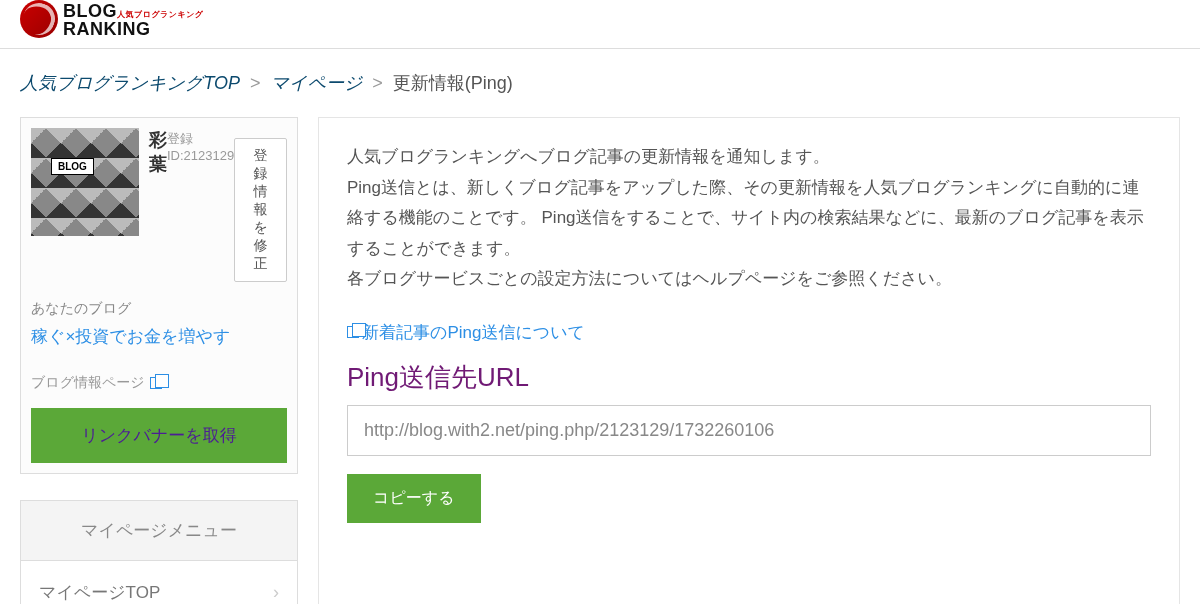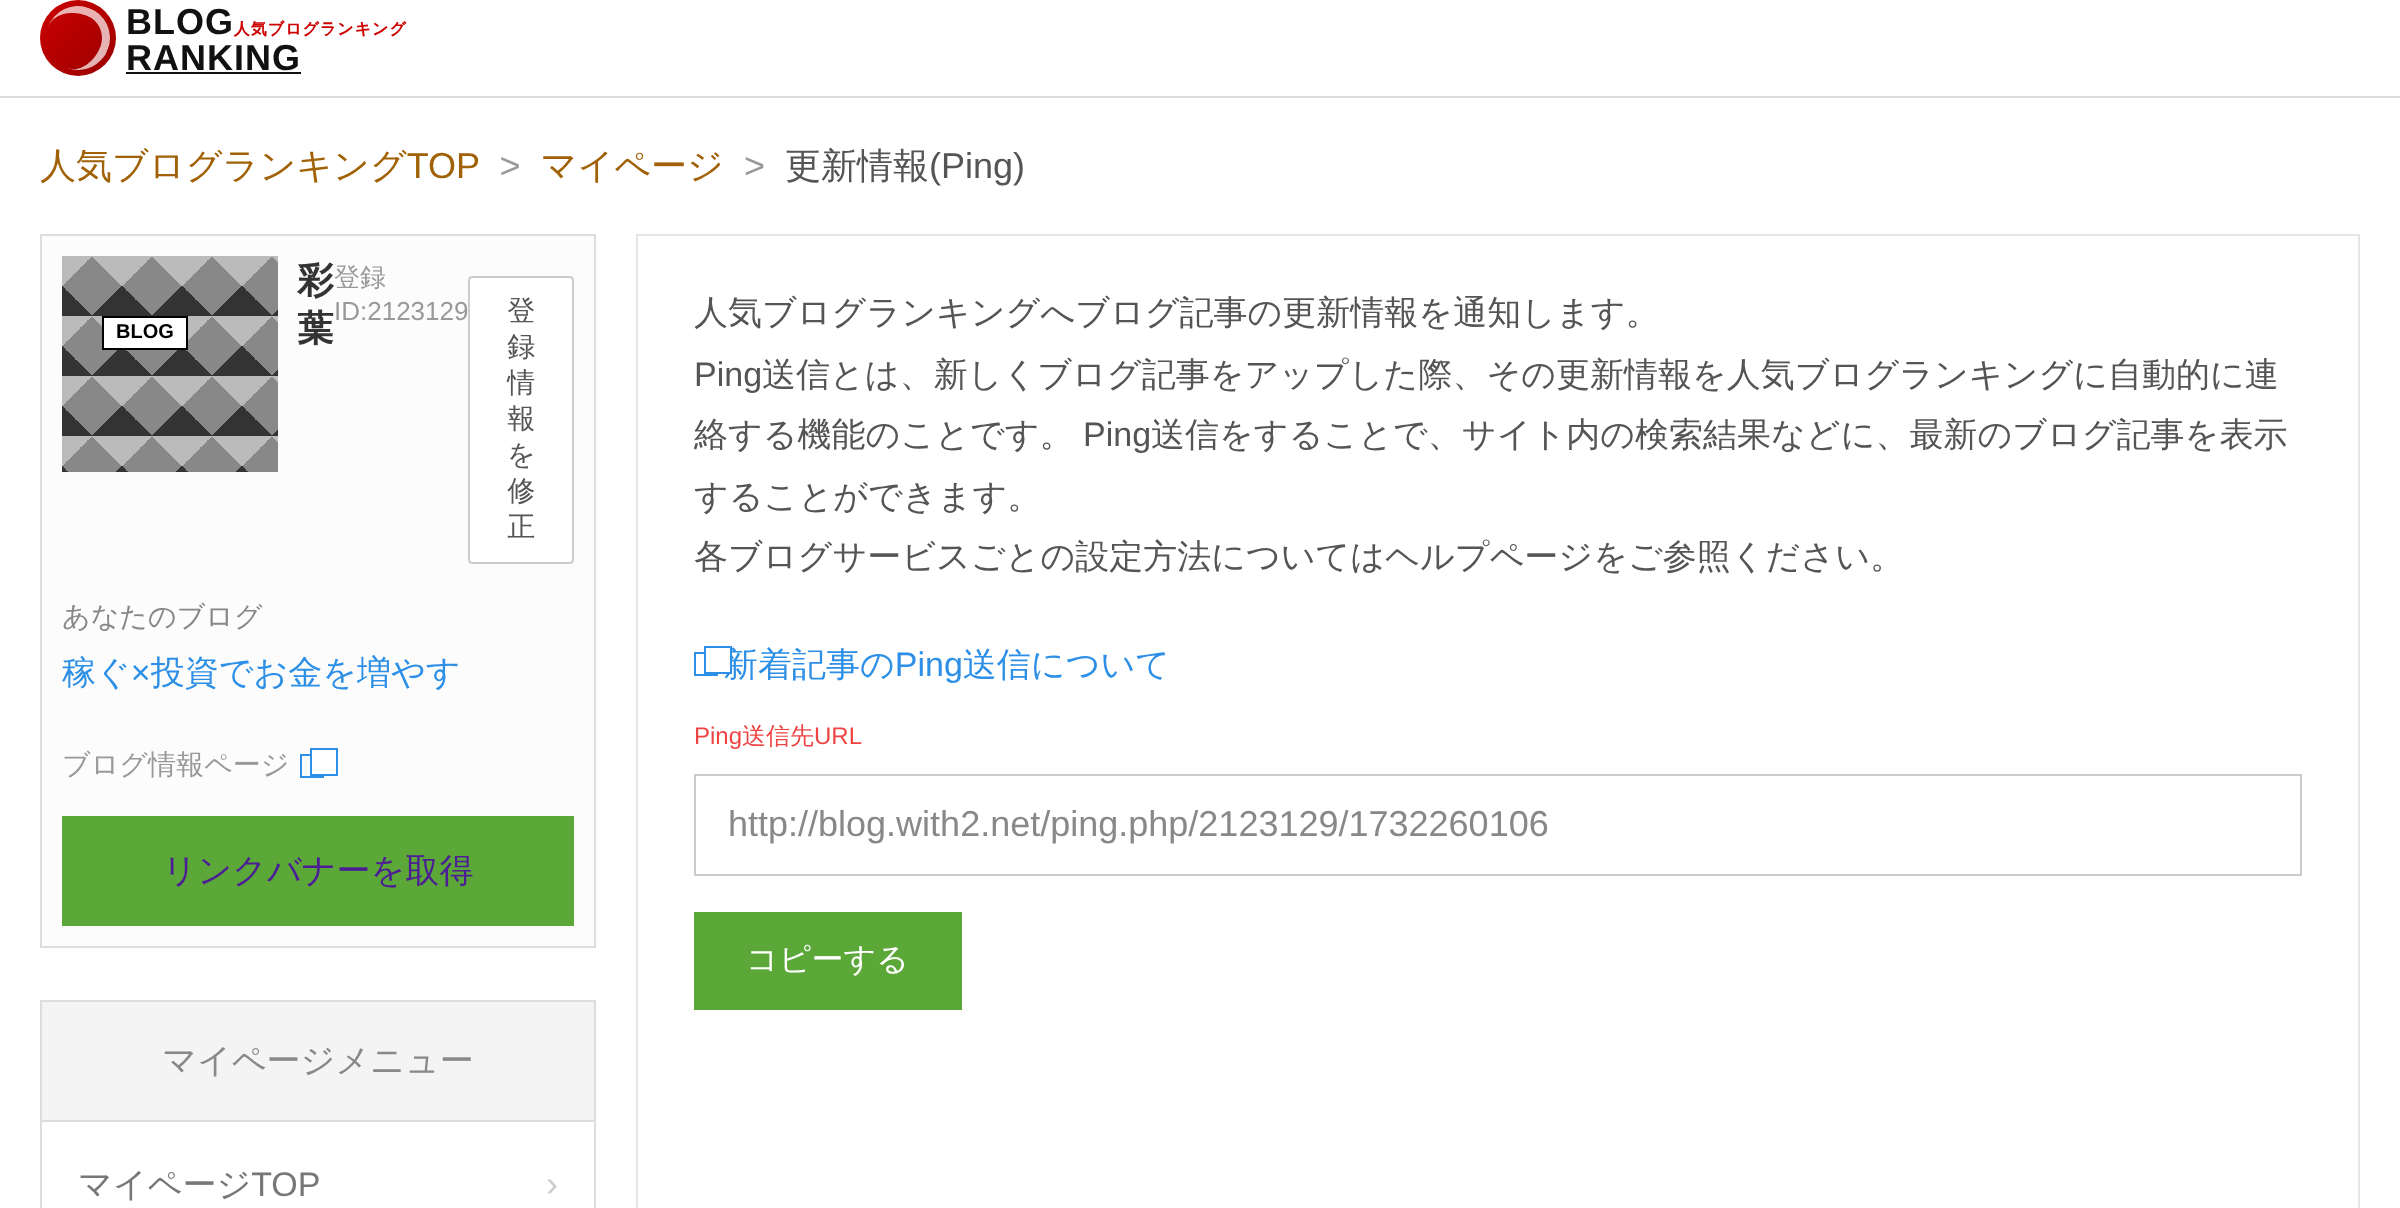--- a/index.html
+++ b/index.html
@@ -57,30 +57,30 @@
     .logo-blog small {
       font-size: 8px;
       color: #cc0000;
       font-weight: 600;
     }
     .logo-ranking {
       font-weight: 700;
       font-size: 18px;
       letter-spacing: 0.5px;
       color: #111;
-      text-decoration: underline;
     }
     .breadcrumb {
       padding: 22px 20px;
       font-size: 18px;
       color: #888;
     }
     .breadcrumb a {
-      color: #a16207;
+      color: #0c4a6e;
       text-decoration: none;
+      font-style: italic;
     }
     .breadcrumb .sep {
       color: #999;
       margin: 0 5px;
     }
     .breadcrumb .current {
       color: #555;
     }
     .content-wrapper {
       display: flex;
@@ -244,22 +244,22 @@
     }
     .help-link {
       color: #2d8fe5;
       text-decoration: none;
       font-size: 17px;
       display: inline-flex;
       align-items: center;
       gap: 3px;
     }
     .url-label {
-      font-size: 12px;
-      color: #ef4444;
+      font-size: 26px;
+      color: #701a75;
       margin-top: 16px;
       margin-bottom: 10px;
     }
     .url-input {
       width: 100%;
       padding: 14px 16px;
       border: 1px solid #ccc;
       font-size: 18px;
       color: #888;
       background: #fff;

